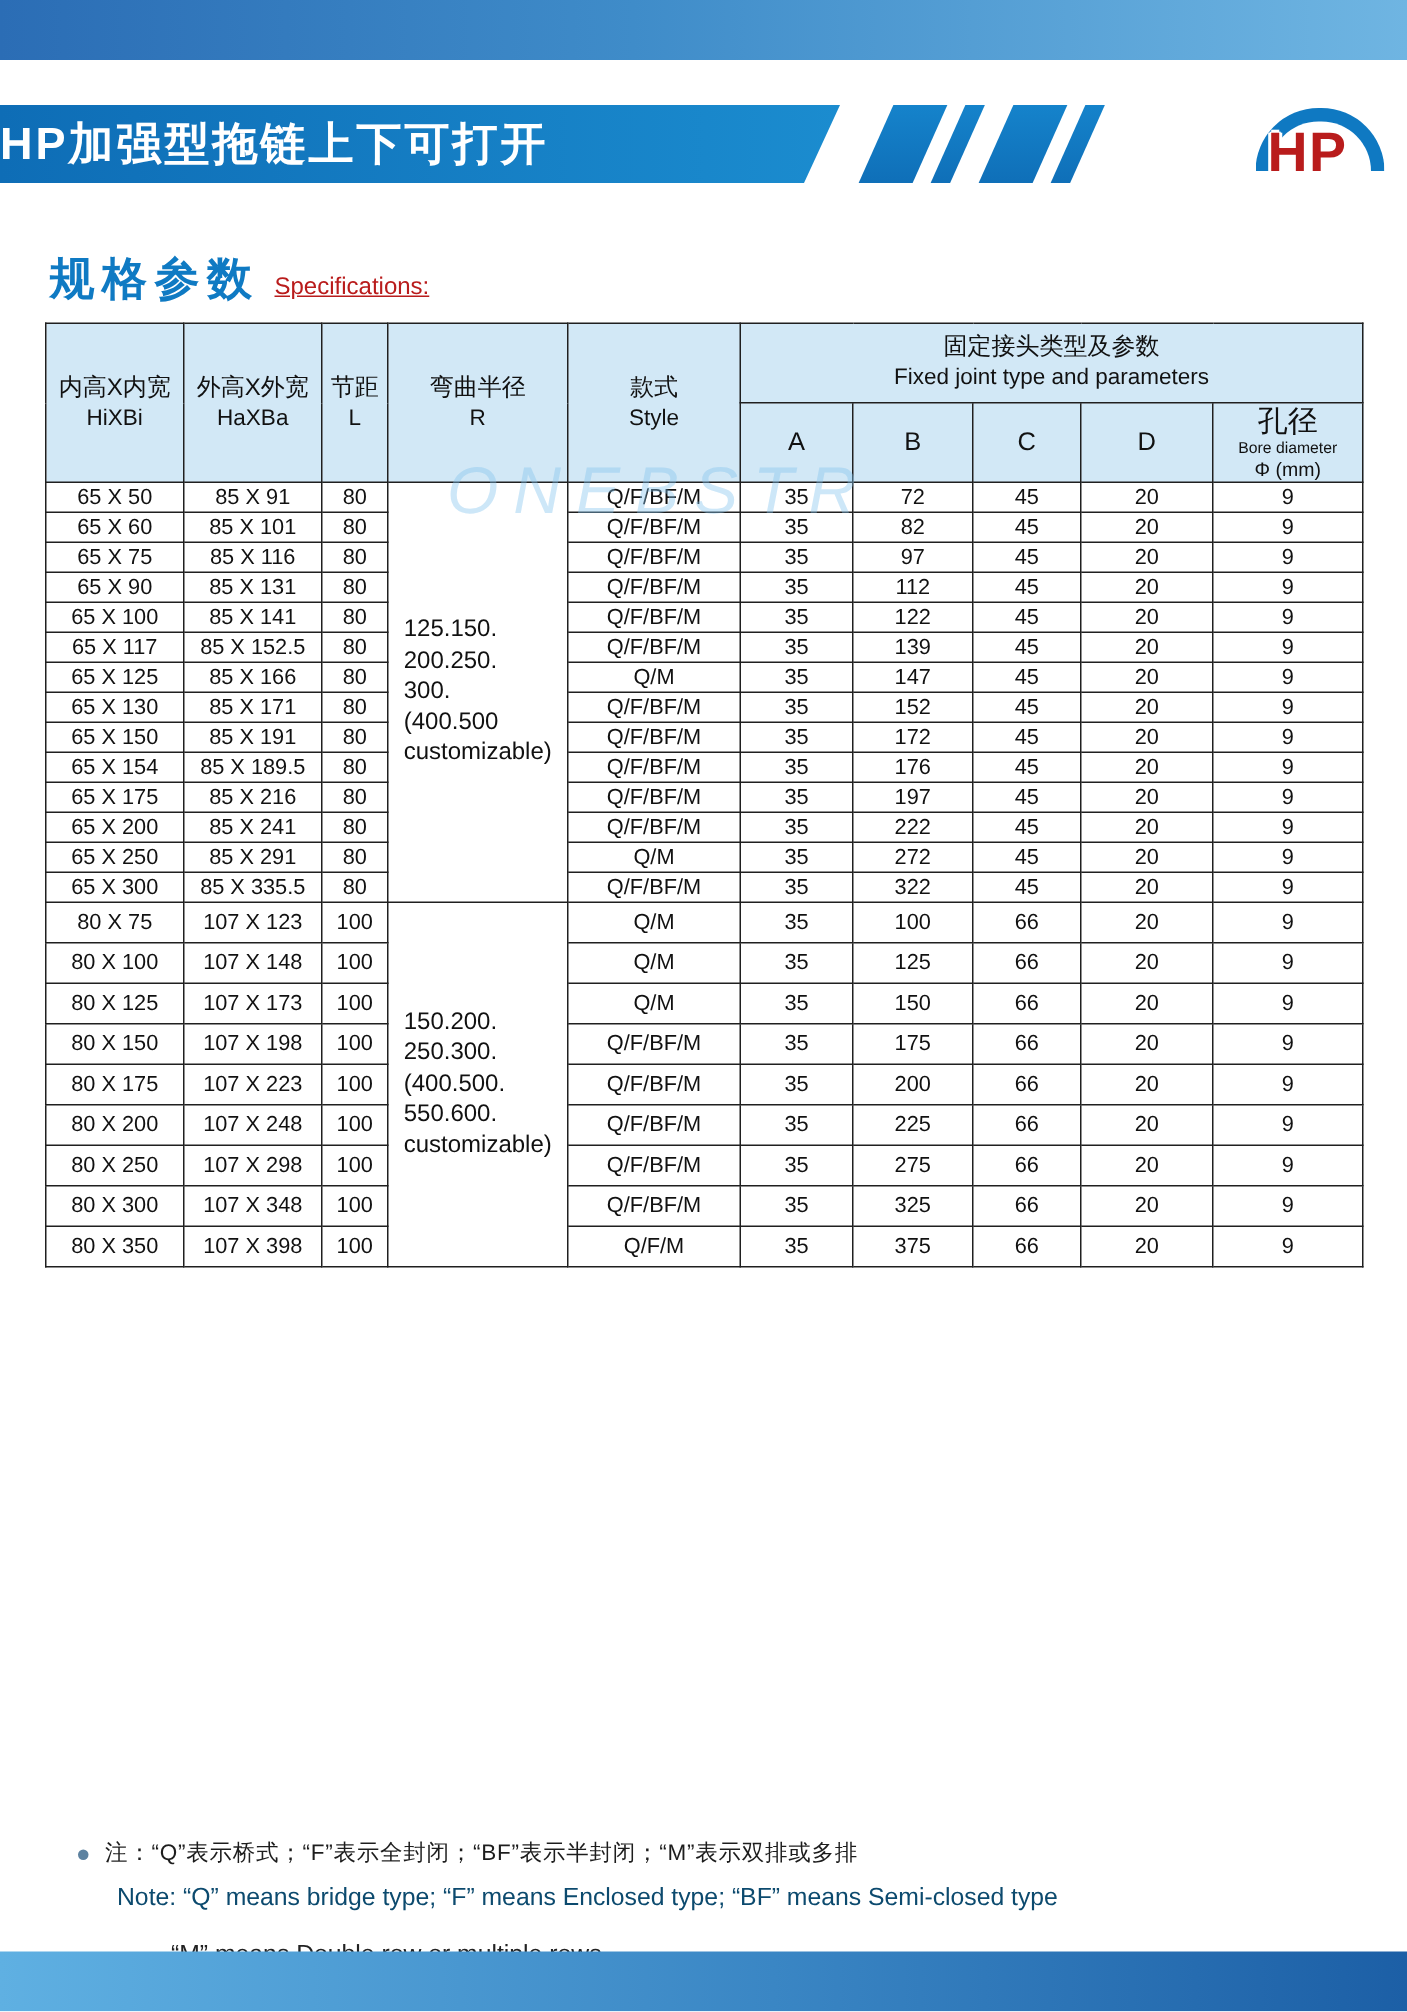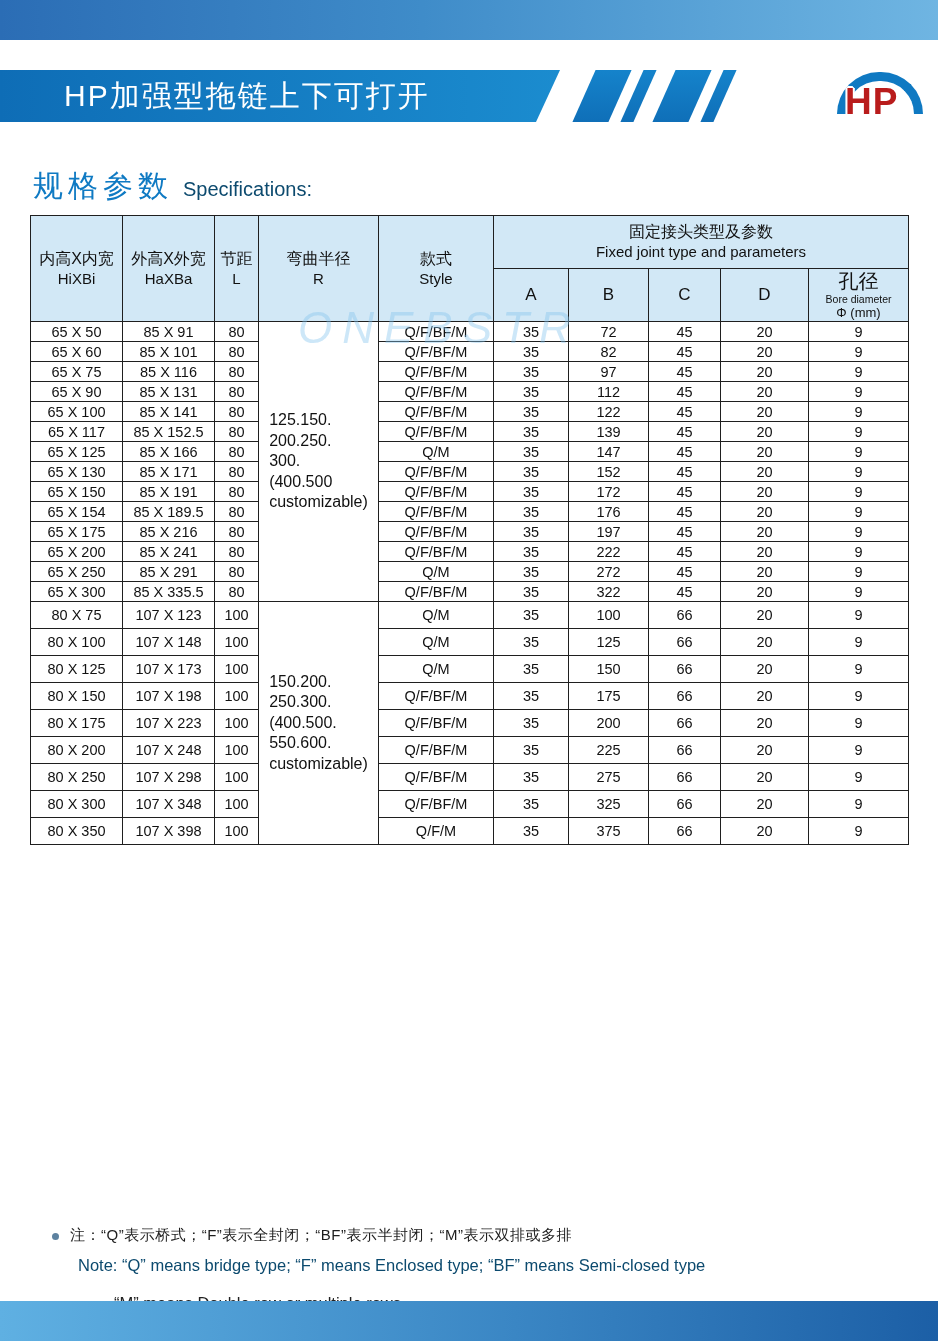--- a/index.html
+++ b/index.html
@@ -11,39 +11,39 @@
   .top-bar { position:absolute; top:0; left:0; width:938px; height:40px;
     background:linear-gradient(90deg,#2b6db5 0%,#3f8cc9 45%,#6fb5e2 100%); }
   .bottom-bar { position:absolute; bottom:0; left:0; width:938px; height:40px;
     background:linear-gradient(90deg,#5fb0e2 0%,#3a86c4 55%,#1c5fa6 100%); }
 
   
   .banner { position:absolute; top:70px; left:0; width:560px; height:52px;
     background:linear-gradient(90deg,#0e6db6,#1b8ccf);
     clip-path:polygon(0 0,100% 0,calc(100% - 24px) 100%,0 100%);
     display:flex; align-items:center; }
-  .banner-title { color:#fff; font-weight:normal; font-size:30px; letter-spacing:2px; padding-left:64px; white-space:nowrap; }
+  .banner-title { color:#fff; font-weight:bold; font-size:30px; letter-spacing:2px; white-space:nowrap; }
   .stripe { position:absolute; top:70px; height:52px; background:linear-gradient(180deg,#1583cb,#0f6fb8); transform:skewX(-24deg); }
   .stripe.s1 { left:584px; width:36px; }
   .stripe.s2 { left:632px; width:13px; }
   .stripe.s3 { left:664px; width:36px; }
   .stripe.s4 { left:712px; width:13px; }
 
   
   .logo { position:absolute; top:72px; left:834px; width:92px; height:50px; }
   .logo-arc { position:absolute; top:0; left:3px; width:86px; height:42px;
     border:9px solid #0f79c2; border-bottom:none; border-radius:44px 44px 0 0; }
   .logo-text { position:absolute; top:9px; left:11px; font-size:37px; font-weight:bold; 
     color:#b91c1c; letter-spacing:1px;
     text-shadow:-2px 0 #fff,2px 0 #fff,0 -2px #fff,0 2px #fff,-1px -1px #fff,1px 1px #fff,-1px 1px #fff,1px -1px #fff; }
 
   
   .section-row { position:absolute; top:166px; left:33px; display:flex; align-items:baseline; gap:10px; }
-  .section-zh { font-size:30px; font-weight:normal; color:#0f7ac3; letter-spacing:5px; }
-  .section-en { font-size:20px; color:#0c4a6e; }
+  .section-zh { font-size:30px; font-weight:bold; color:#0f7ac3; letter-spacing:5px; }
+  .section-en { font-size:16px; color:#b91c1c;text-decoration:underline; }
 
   
   .table-wrap { position:absolute; top:215px; left:30px; width:878px; }
   .watermark { position:absolute; top:88px; left:268px; z-index:3; pointer-events:none;
     font-size:44px; font-weight:normal; font-style:italic; letter-spacing:10px;
     color:rgba(130,195,238,0.40); }
   table.spec { border-collapse:collapse; width:878px; table-layout:fixed; position:relative; z-index:2; }
   table.spec th, table.spec td { border:1px solid #1f1f1f; text-align:center; vertical-align:middle; padding:0 2px; }
   table.spec thead th { background:#d2e8f6; font-weight:normal; }
   thead tr.hr1 { height:53px; }

